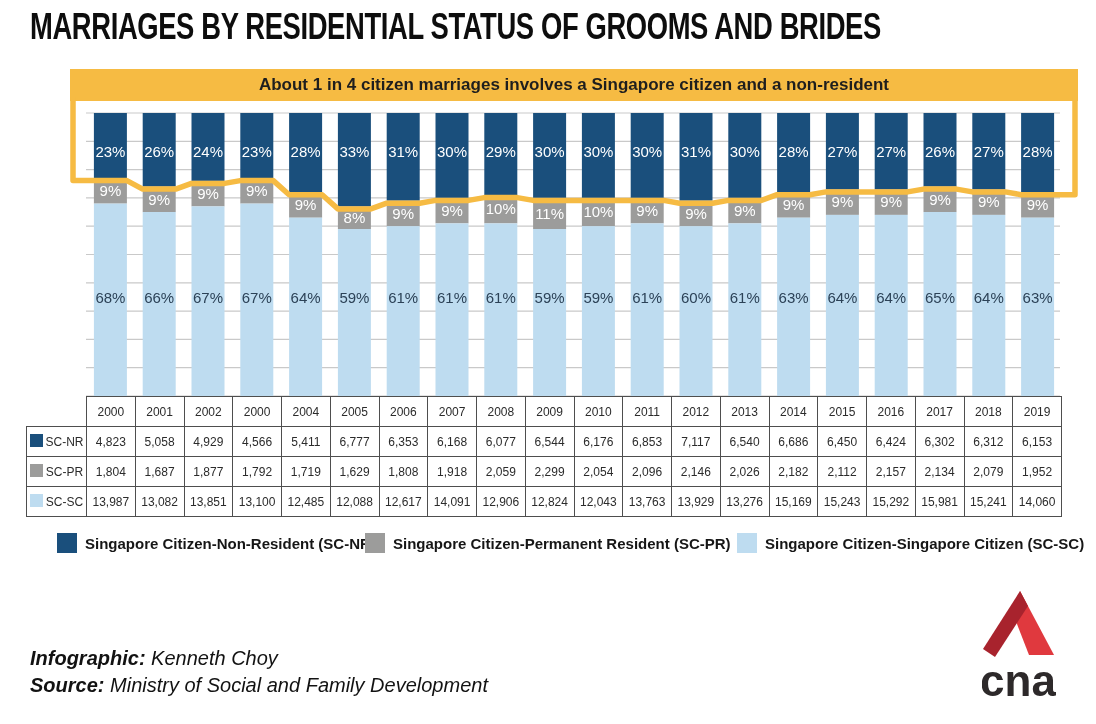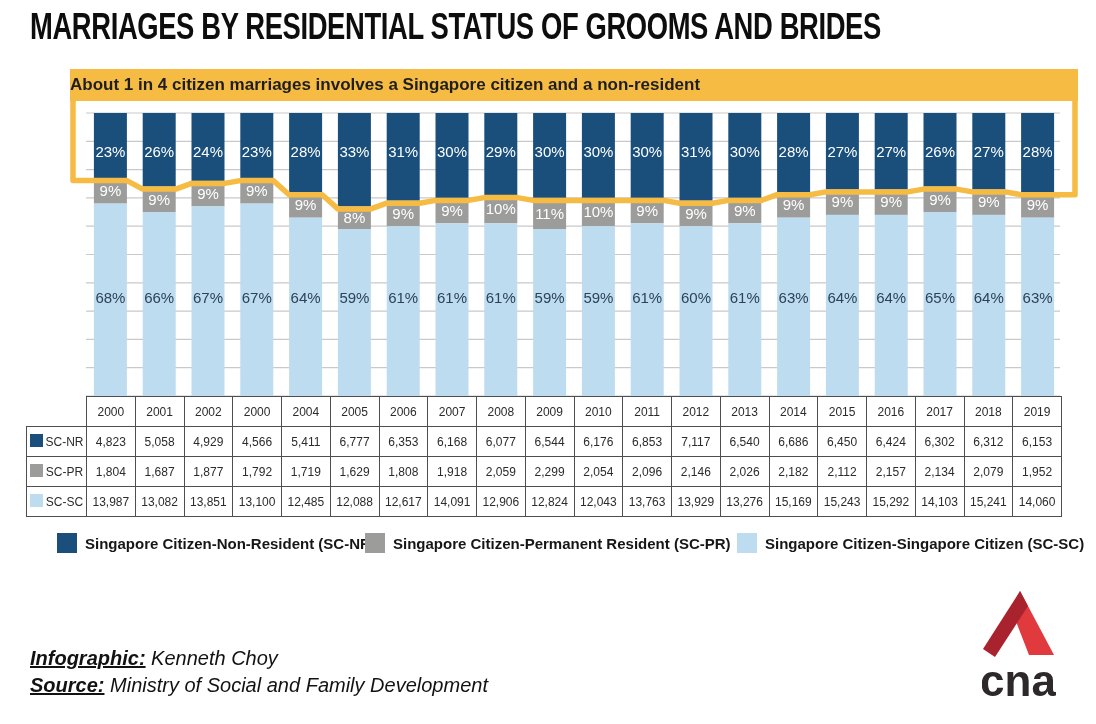--- a/index.html
+++ b/index.html
@@ -7,21 +7,21 @@
   .page { position:relative; width:1095px; height:724px; background:#fff; overflow:hidden; }
 
   .title {
     position:absolute; left:30px; top:6px; white-space:nowrap;
     font-size:37px; font-weight:bold; color:#0d0d0d; letter-spacing:-0.5px;
     transform:scaleX(0.74); transform-origin:left top;
   }
 
   .banner {
     position:absolute; left:70px; top:69px; width:1008px; height:32px;
-    background:#F6BB43; display:flex; align-items:center; justify-content:flex-start;
+    background:#F6BB43; display:flex; align-items:center; justify-content:center;
     font-size:17px; font-weight:600; color:#1e1e1e;
   }
 
   .chart-svg { position:absolute; left:0; top:0; width:1096px; height:410px; }
   .chart-svg text { font-family:"Liberation Sans", sans-serif; font-size:15px; }
 
   table.data-table {
     position:absolute; left:26px; top:396px; width:1036px;
     border-collapse:collapse; table-layout:fixed;
     font-size:12px; color:#2b2b2b;
@@ -36,21 +36,21 @@
   }
 
   .legend { position:absolute; left:0; top:0; width:1096px; height:0; }
   .legend-item {
     position:absolute; top:533px; display:flex; align-items:center; gap:8px;
     font-size:15px; font-weight:bold; color:#161616; white-space:nowrap;
   }
   .legend-item .sq20 { width:20px; height:20px; flex:0 0 auto; }
 
   .credits { position:absolute; left:30px; top:645px; font-size:20px; font-style:italic; color:#121212; line-height:27px; }
-  .credits b { font-weight:bold;text-decoration:underline; }
+  .credits b { font-weight:bold; }
 
   .logo-svg { position:absolute; left:982px; top:589px; width:74px; height:118px; }
 </style>
 </head>
 <body>
 
 <div class="page">
 
   <div class="title">MARRIAGES BY RESIDENTIAL STATUS OF GROOMS AND BRIDES</div>
 
@@ -305,21 +305,21 @@
           <td>14,091</td>
           <td>12,906</td>
           <td>12,824</td>
           <td>12,043</td>
           <td>13,763</td>
           <td>13,929</td>
           <td>13,276</td>
           <td>15,169</td>
           <td>15,243</td>
           <td>15,292</td>
-          <td>14,103</td>
+          <td>15,981</td>
           <td>15,241</td>
           <td>14,060</td>
         </tr>
       </tbody>
     </table>
 
   <div class="legend">
       <div class="legend-item" style="left:57px">
         <span class="sq20" style="background:#1A4F7C"></span>
         <span>Singapore Citizen-Non-Resident (SC-NR)</span>

